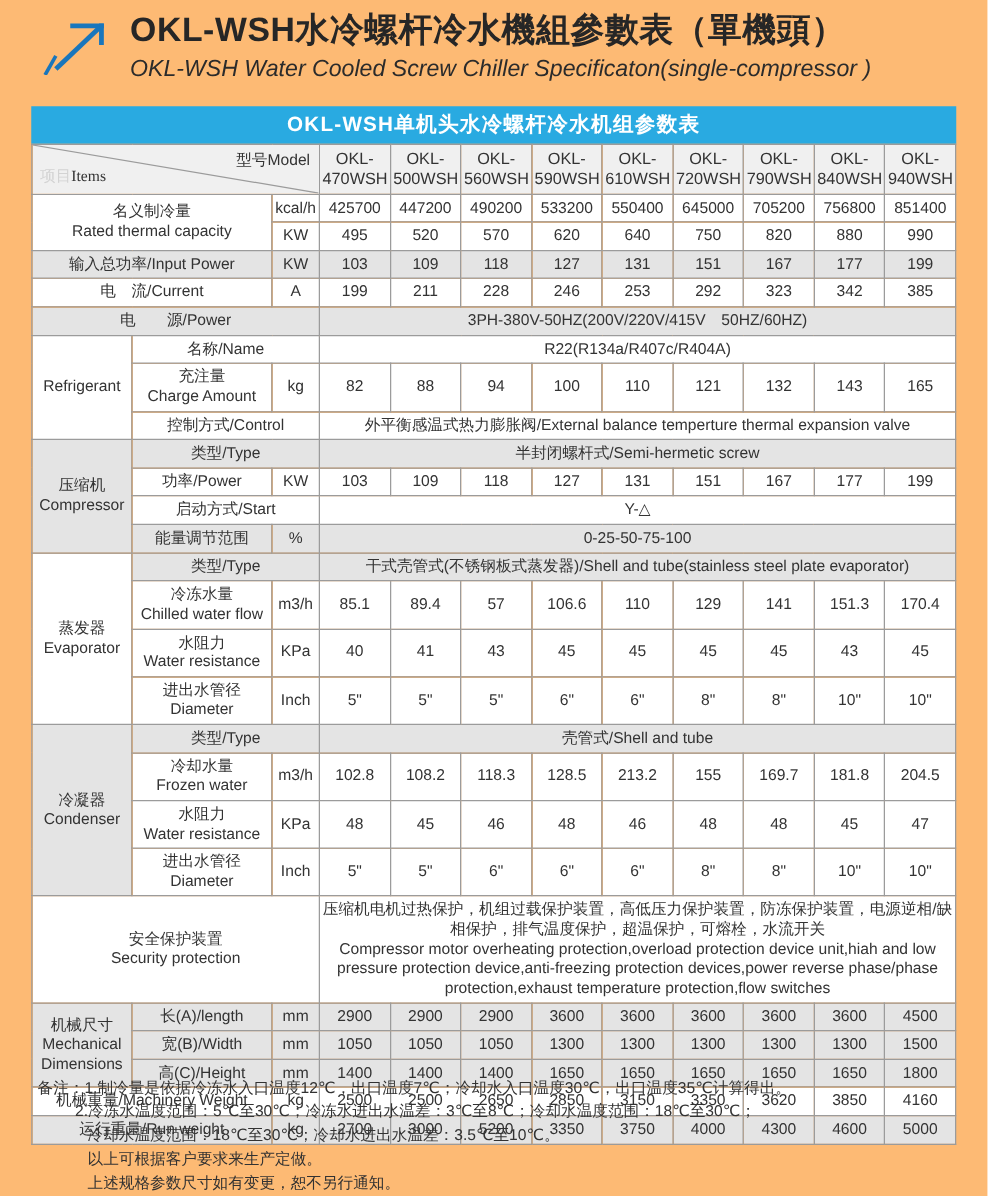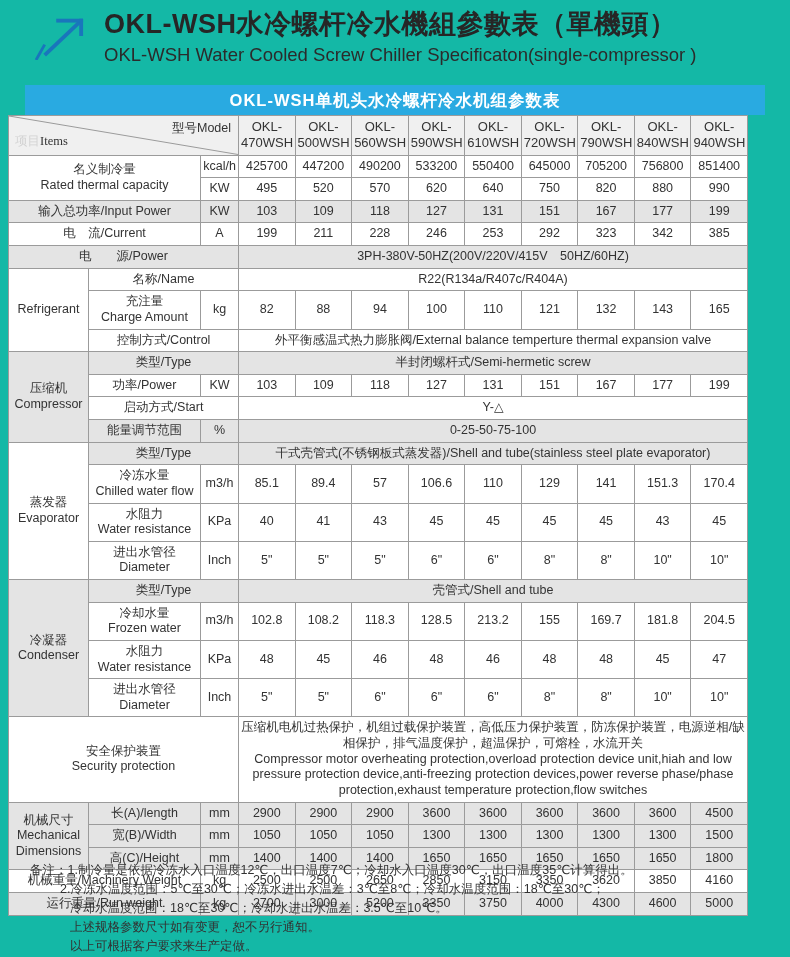--- a/index.html
+++ b/index.html
@@ -1,33 +1,33 @@
 <!DOCTYPE html>
 <html><head>
 <meta charset="utf-8">
 <style>
   * { box-sizing: border-box; margin: 0; padding: 0; }
   html,body { background:#ffffff; }
   body { font-family: "Liberation Sans", "DejaVu Sans", sans-serif; color:#333; }
-  .page { position:relative; width:790px; height:957px; background:#14b8a6; overflow:hidden; }
+  .page { position:relative; width:790px; height:957px; background:#fdba74; overflow:hidden; }
 
   
   .hdr { position:absolute; top:6px; left:32px; width:726px; }
   .logo { position:absolute; left:0; top:6px; width:58px; height:48px; }
   .titles { margin-left:72px; }
   .title-cn { font-size:27px; font-weight:bold; color:#262626; letter-spacing:0.5px; white-space:nowrap; }
-  .title-en { font-size:18.5px; color:#2b2b2b; margin-top:2px; white-space:nowrap; }
+  .title-en { font-size:18.5px; color:#2b2b2b; margin-top:2px; white-space:nowrap;font-style:italic; }
 
   
   .banner { position:absolute; left:25px; top:85px; width:740px; height:30px;
             background:#29aae1; color:#fff; font-size:16.5px; font-weight:bold;
             text-align:center; line-height:30px; letter-spacing:1px; }
 
   
-  table.spec { position:absolute; left:8px; top:115px; width:740px;
+  table.spec { position:absolute; left:25px; top:115px; width:740px;
                border-collapse:collapse; table-layout:fixed;
                border:1px solid #7d7d7d; }
   table.spec td { border:1px solid #9b9b9b; font-size:12.5px; color:#333;
                   text-align:center; vertical-align:middle; padding:3px 2px;
                   line-height:1.25; overflow:hidden; }
   td.pre { white-space:pre-line;margin-top:24px; }
   td.g { background:#e4e4e4; }
   td.w { background:#ffffff; }
   td.left { text-align:left; padding:3px 5px; }
   tr.headrow td { background:#f0f0f0; font-size:13px; }
@@ -387,18 +387,18 @@
           <td class="g">4600</td>
           <td class="g">5000</td>
         </tr>
       </tbody>
   </table>
 
   <div class="notes">
       <div class="ind0">备注：1.制冷量是依据冷冻水入口温度12℃，出口温度7℃；冷却水入口温度30℃，出口温度35℃计算得出。</div>
       <div class="ind1">2.冷冻水温度范围：5℃至30℃；冷冻水进出水温差：3℃至8℃；冷却水温度范围：18℃至30℃；</div>
       <div class="ind2">冷却水温度范围：18℃至30℃；冷却水进出水温差：3.5℃至10℃。</div>
+      <div class="ind2">以上可根据客户要求来生产定做。</div>
       <div class="ind2">上述规格参数尺寸如有变更，恕不另行通知。</div>
-      <div class="ind2">以上可根据客户要求来生产定做。</div>
       <div class="ind0">Notes:</div>
     </div>
 
 </div>
 
 </body></html>

